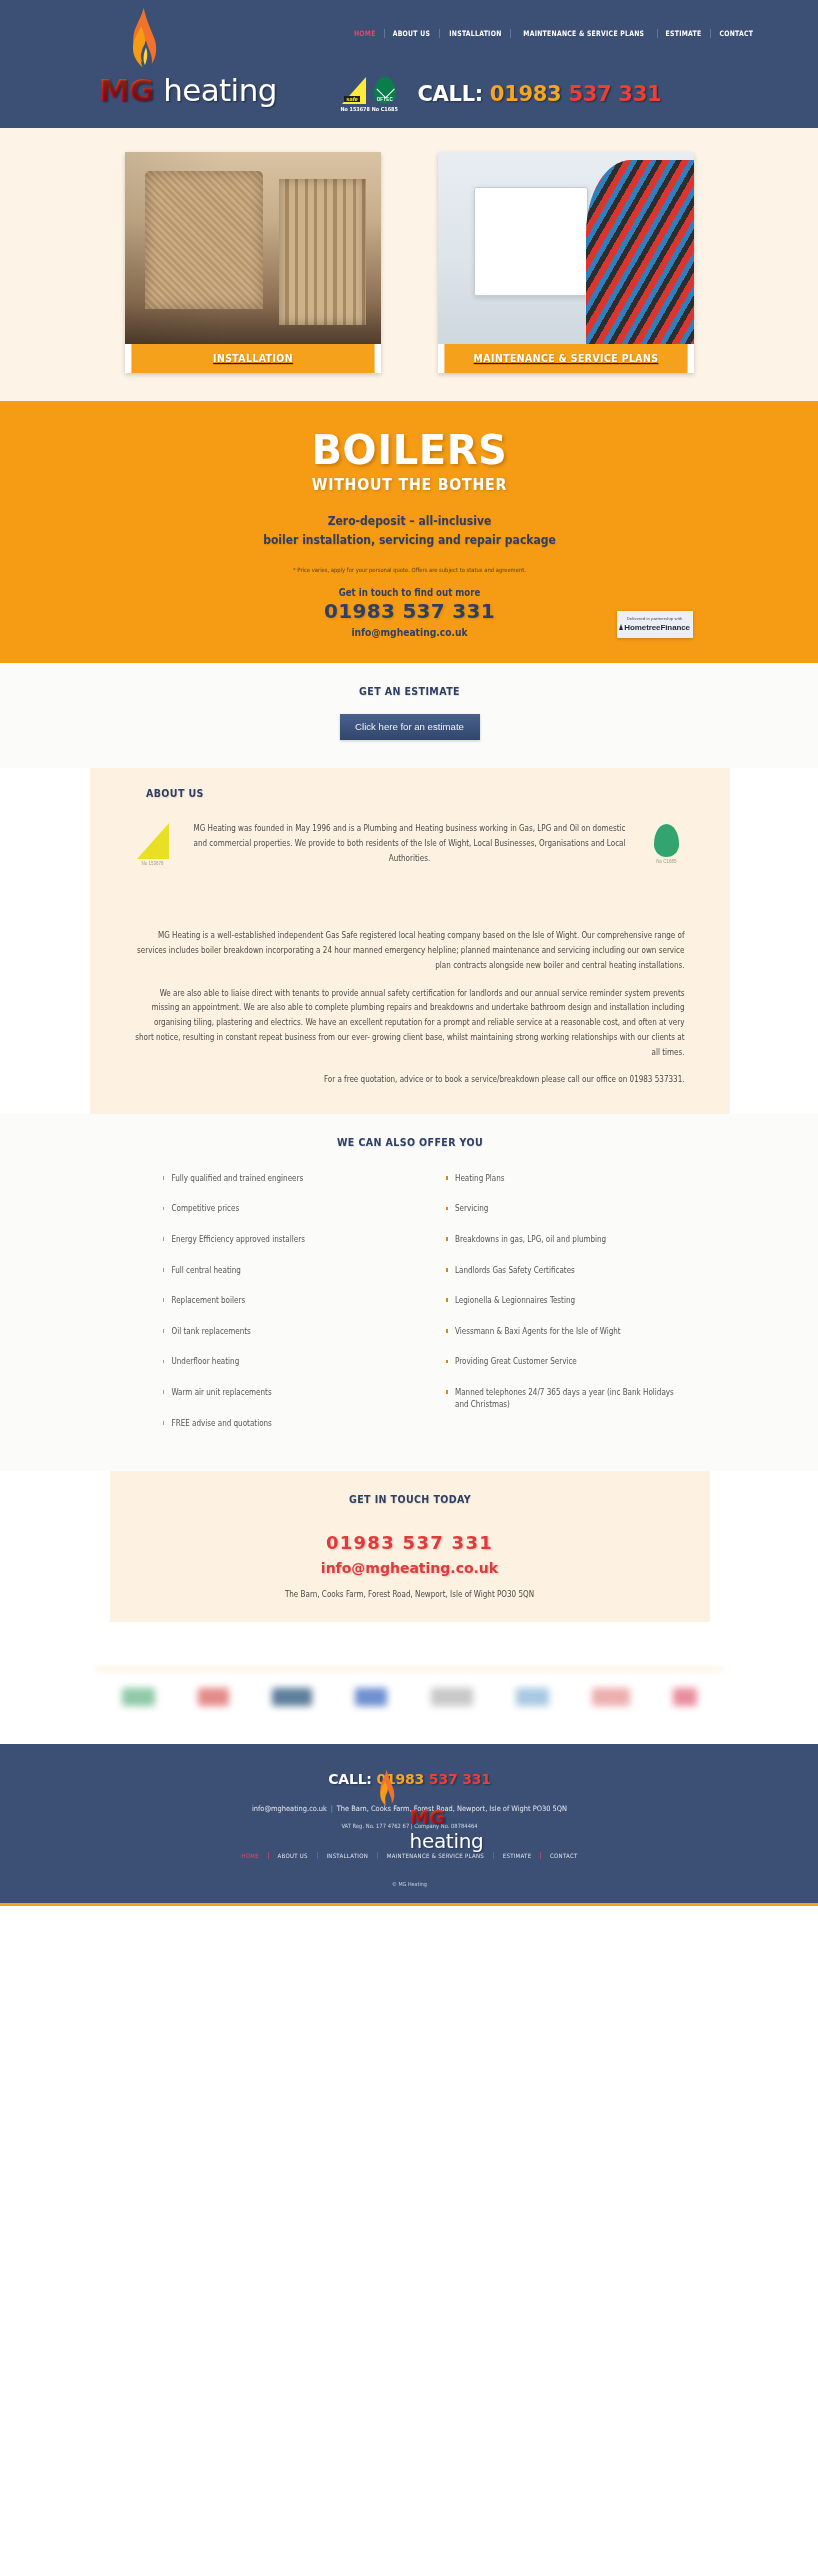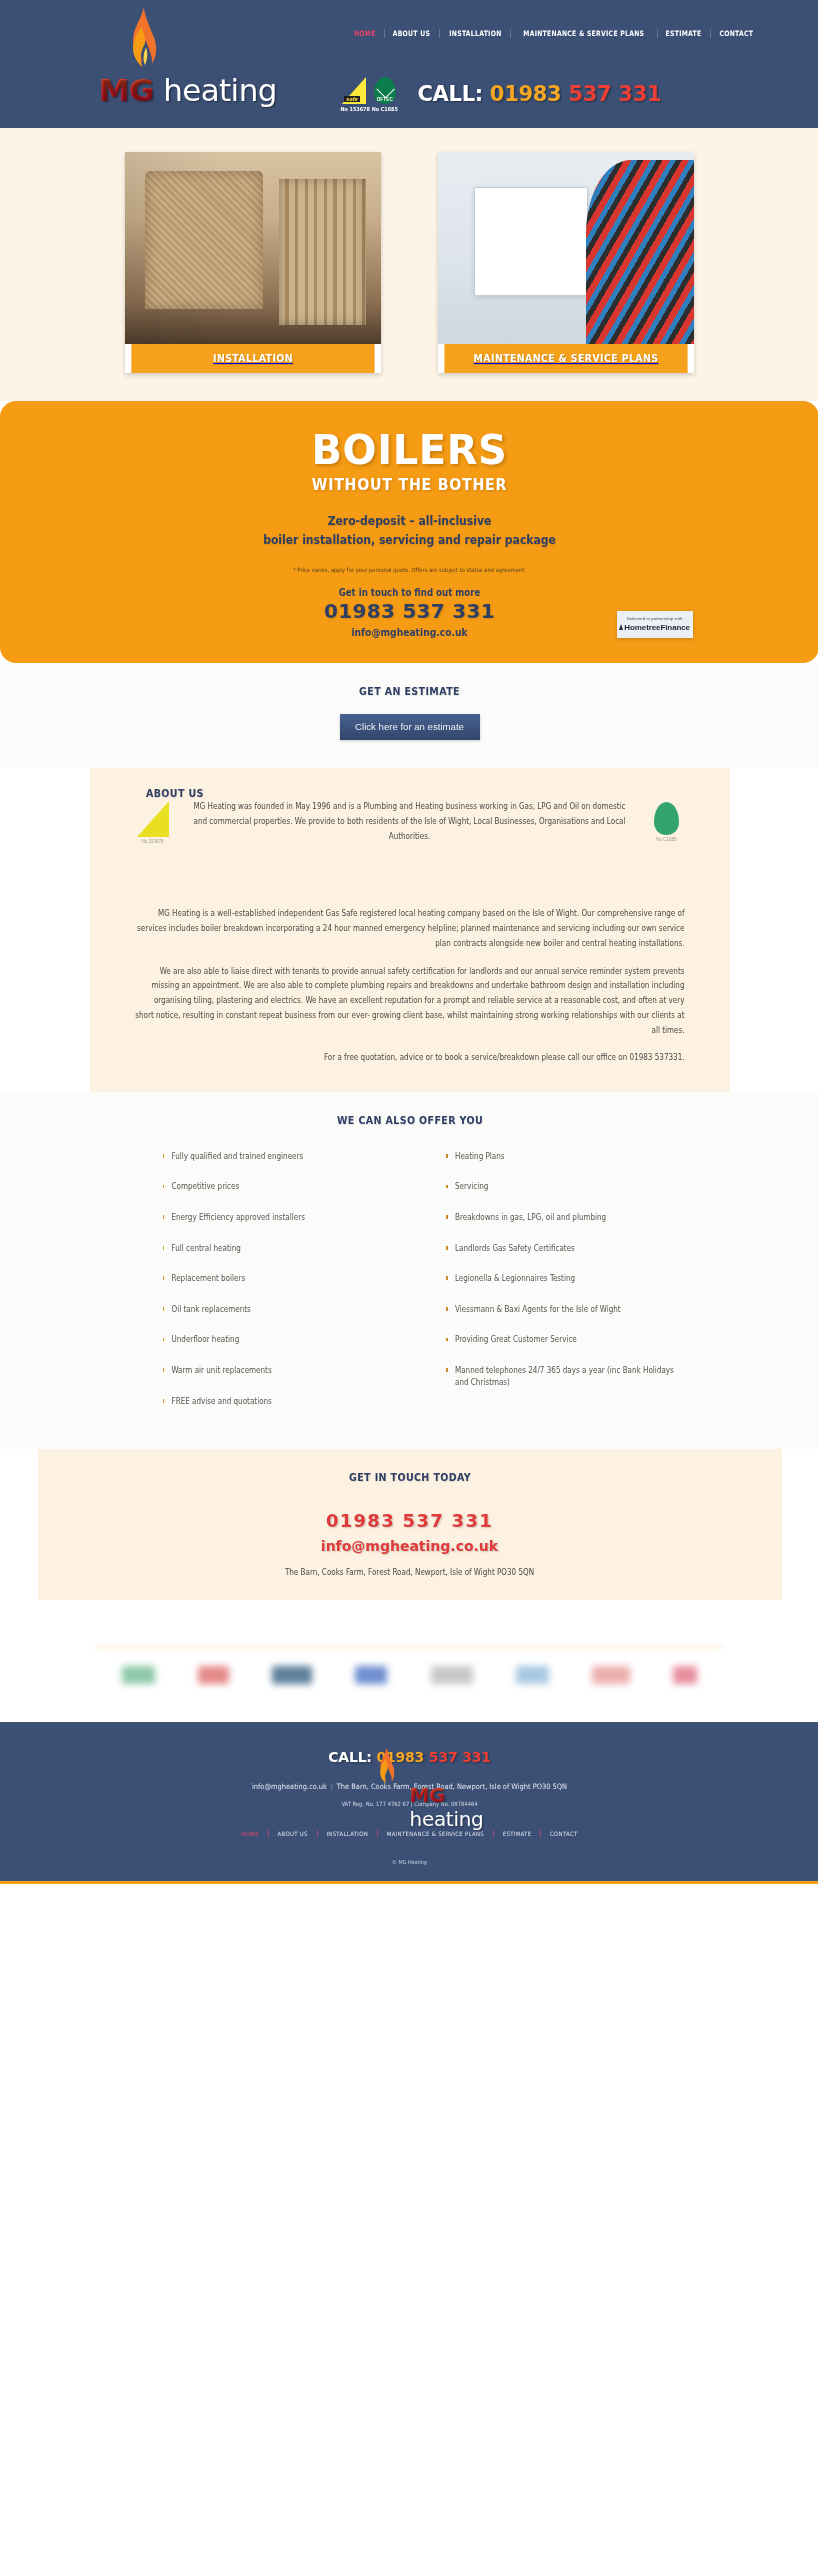--- a/index.html
+++ b/index.html
@@ -200,21 +200,20 @@
     padding: 7.7px 0 8.3px;
     text-shadow: 0.6px 0.6px 1.3px rgba(0,0,0,0.25);
     transform: scaleX(0.95);
   }
 
   
   .boilers-banner {
     background: #f59b14;
     padding: 29px 0 25.6px;
     position: relative;
-    border-radius: 16px;
   }
   .boilers-title {
     text-align:center; color:#ffffff;
     font-family:"DejaVu Sans", sans-serif;
     font-size: 40px; font-weight: bold; letter-spacing: 0.6px;
     text-shadow: 1.9px 1.9px 3.2px rgba(120,70,0,0.35);
     line-height: 1;
   }
   .boilers-sub {
     text-align:center; color:#ffffff;
@@ -295,21 +294,21 @@
   }
 
   
   .about-section {
     background:#fdf2e2; width: 640px; margin: 0 auto;
     padding: 19px 0 25.6px; position:relative;
   }
   .about-inner { width: 550px; margin: 0 auto; position: relative; }
   .about-intro-row {
     display:flex; align-items:center; justify-content:space-between;
-    margin-top: 0;
+    margin-top: 22px;
   }
   .about-badge { width: 36px; flex:0 0 36px; text-align:center; }
   .ab-tri {
     width:0;height:0;border-left:32px solid transparent;border-bottom:36px solid #e8de12;
     margin: 0 auto; opacity: .92;
   }
   .ab-drop {
     width:25.6px;height:33px;margin:0 auto;background:#1b9b64;
     border-radius:50% 50% 50% 50% / 62% 62% 38% 38%;opacity:.9;
   }
@@ -343,21 +342,21 @@
     padding-left: 9px;
   }
   .offer-col li:before {
     content:""; position:absolute; left:0; top:3.2px;
     width:1.9px; height:3.8px; background:#c9a227;
   }
   .offer-col.right li:before { background:#c98a27; }
 
   
   .touch-section {
-    background:#fdf2e2; width: 744px; margin: 0 auto;
+    background:#fdf2e2; width: 600px; margin: 0 auto;
     padding: 22px 0 23px; text-align:center;
   }
   .touch-phone {
     color:#e03a3a; font-family:"DejaVu Sans", sans-serif;
     font-size: 18px; font-weight:bold; letter-spacing: 1.3px;
     margin-top: 25.6px;
     text-shadow: 1.3px 1.3px 1.9px rgba(0,0,0,.18);
   }
   .touch-email {
     color:#e03a3a; font-family:"DejaVu Sans", sans-serif;

